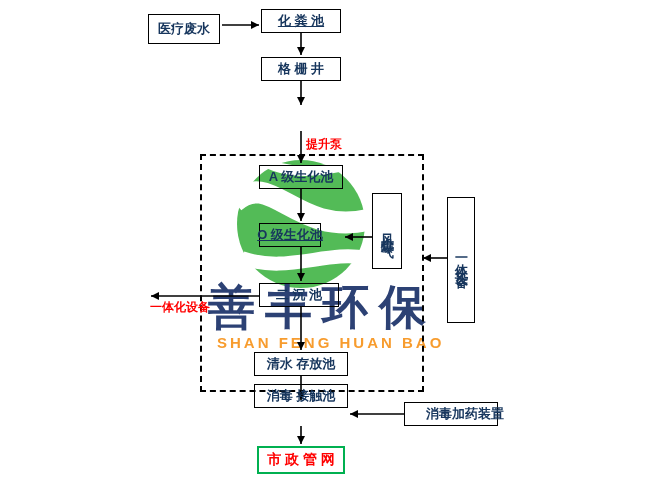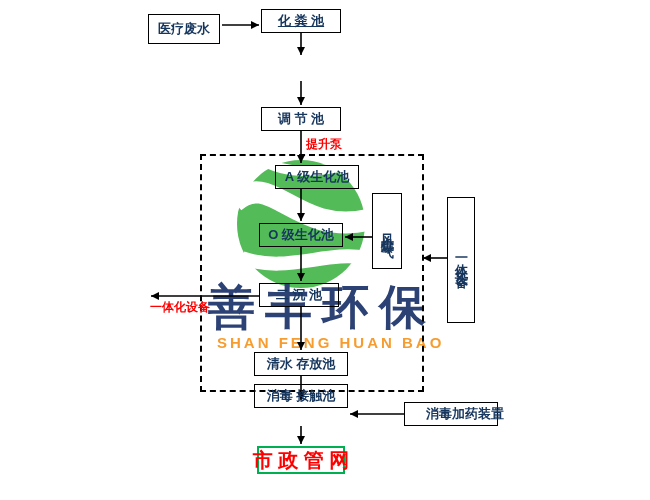--- a/index.html
+++ b/index.html
@@ -43,31 +43,31 @@
     white-space:nowrap;box-sizing:border-box;
   }
   .node.vertical{
     writing-mode:vertical-lr;text-orientation:upright;
     letter-spacing:4px;
   }
   #node-medical{left:148px;top:14px;width:72px;height:30px;}
   #node-septic{left:261px;top:9px;width:80px;height:24px;text-decoration:underline;}
   #node-grid{left:261px;top:57px;width:80px;height:24px;}
   #node-regulating{left:261px;top:107px;width:80px;height:24px;}
-  #node-a-tank{left:259px;top:165px;width:84px;height:24px;margin-left:16px;}
-  #node-o-tank{left:259px;top:223px;width:84px;height:24px;}
+  #node-a-tank{left:259px;top:165px;width:84px;height:24px;}
+  #node-o-tank{left:259px;top:223px;width:62px;height:24px;text-decoration:underline;}
   #node-secondary{left:259px;top:283px;width:80px;height:24px;}
   #node-clearwater{left:254px;top:352px;width:94px;height:24px;}
   #node-fan{left:372px;top:193px;width:30px;height:76px;}
   #node-integrated{left:447px;top:197px;width:28px;height:126px;}
   #node-disinfection{left:254px;top:384px;width:94px;height:24px;}
   #node-dosing{left:404px;top:402px;width:94px;height:24px;padding-left:28px;}
   #node-municipal{
     left:257px;top:446px;width:88px;height:28px;
-    border:2px solid #00b050;color:#ff0000;font-size:20px;
+    border:2px solid #00b050;color:#ff0000;font-size:14px;
   }
   
   .edge-label{
     position:absolute;z-index:3;color:#ff0000;
     font-size:12px;font-weight:bold;white-space:nowrap;
   }
   #label-lift-pump{left:306px;top:136px;}
   #label-sludge{left:150px;top:299px;}
 </style>
 </head>
@@ -106,21 +106,21 @@
       <line x1="447" y1="258" x2="423" y2="258" marker-end="url(#ah)"></line>
       <line x1="259" y1="296" x2="151" y2="296" marker-end="url(#ah)"></line>
       <line x1="404" y1="414" x2="350" y2="414" marker-end="url(#ah)"></line>
     </g>
   </svg>
 
   <div id="dashed-box"></div>
 
   <div class="node" id="node-medical">医疗废水</div>
   <div class="node" id="node-septic">化 粪 池</div>
-  <div class="node" id="node-regulating">调 节 池</div>
+  <div class="node" id="node-grid">格 栅 井</div>
   <div class="node" id="node-a-tank">A 级生化池</div>
   <div class="node" id="node-o-tank">O 级生化池</div>
   <div class="node" id="node-secondary">二  沉  池</div>
   <div class="node" id="node-clearwater">清水 存放池</div>
   <div class="node vertical" id="node-fan">风机曝气</div>
   <div class="node vertical" id="node-integrated">一体化设备</div>
   <div class="node" id="node-disinfection">消毒  接触池</div>
   <div class="node" id="node-dosing">消毒加药装置</div>
   <div class="node" id="node-municipal">市 政 管 网</div>
 

